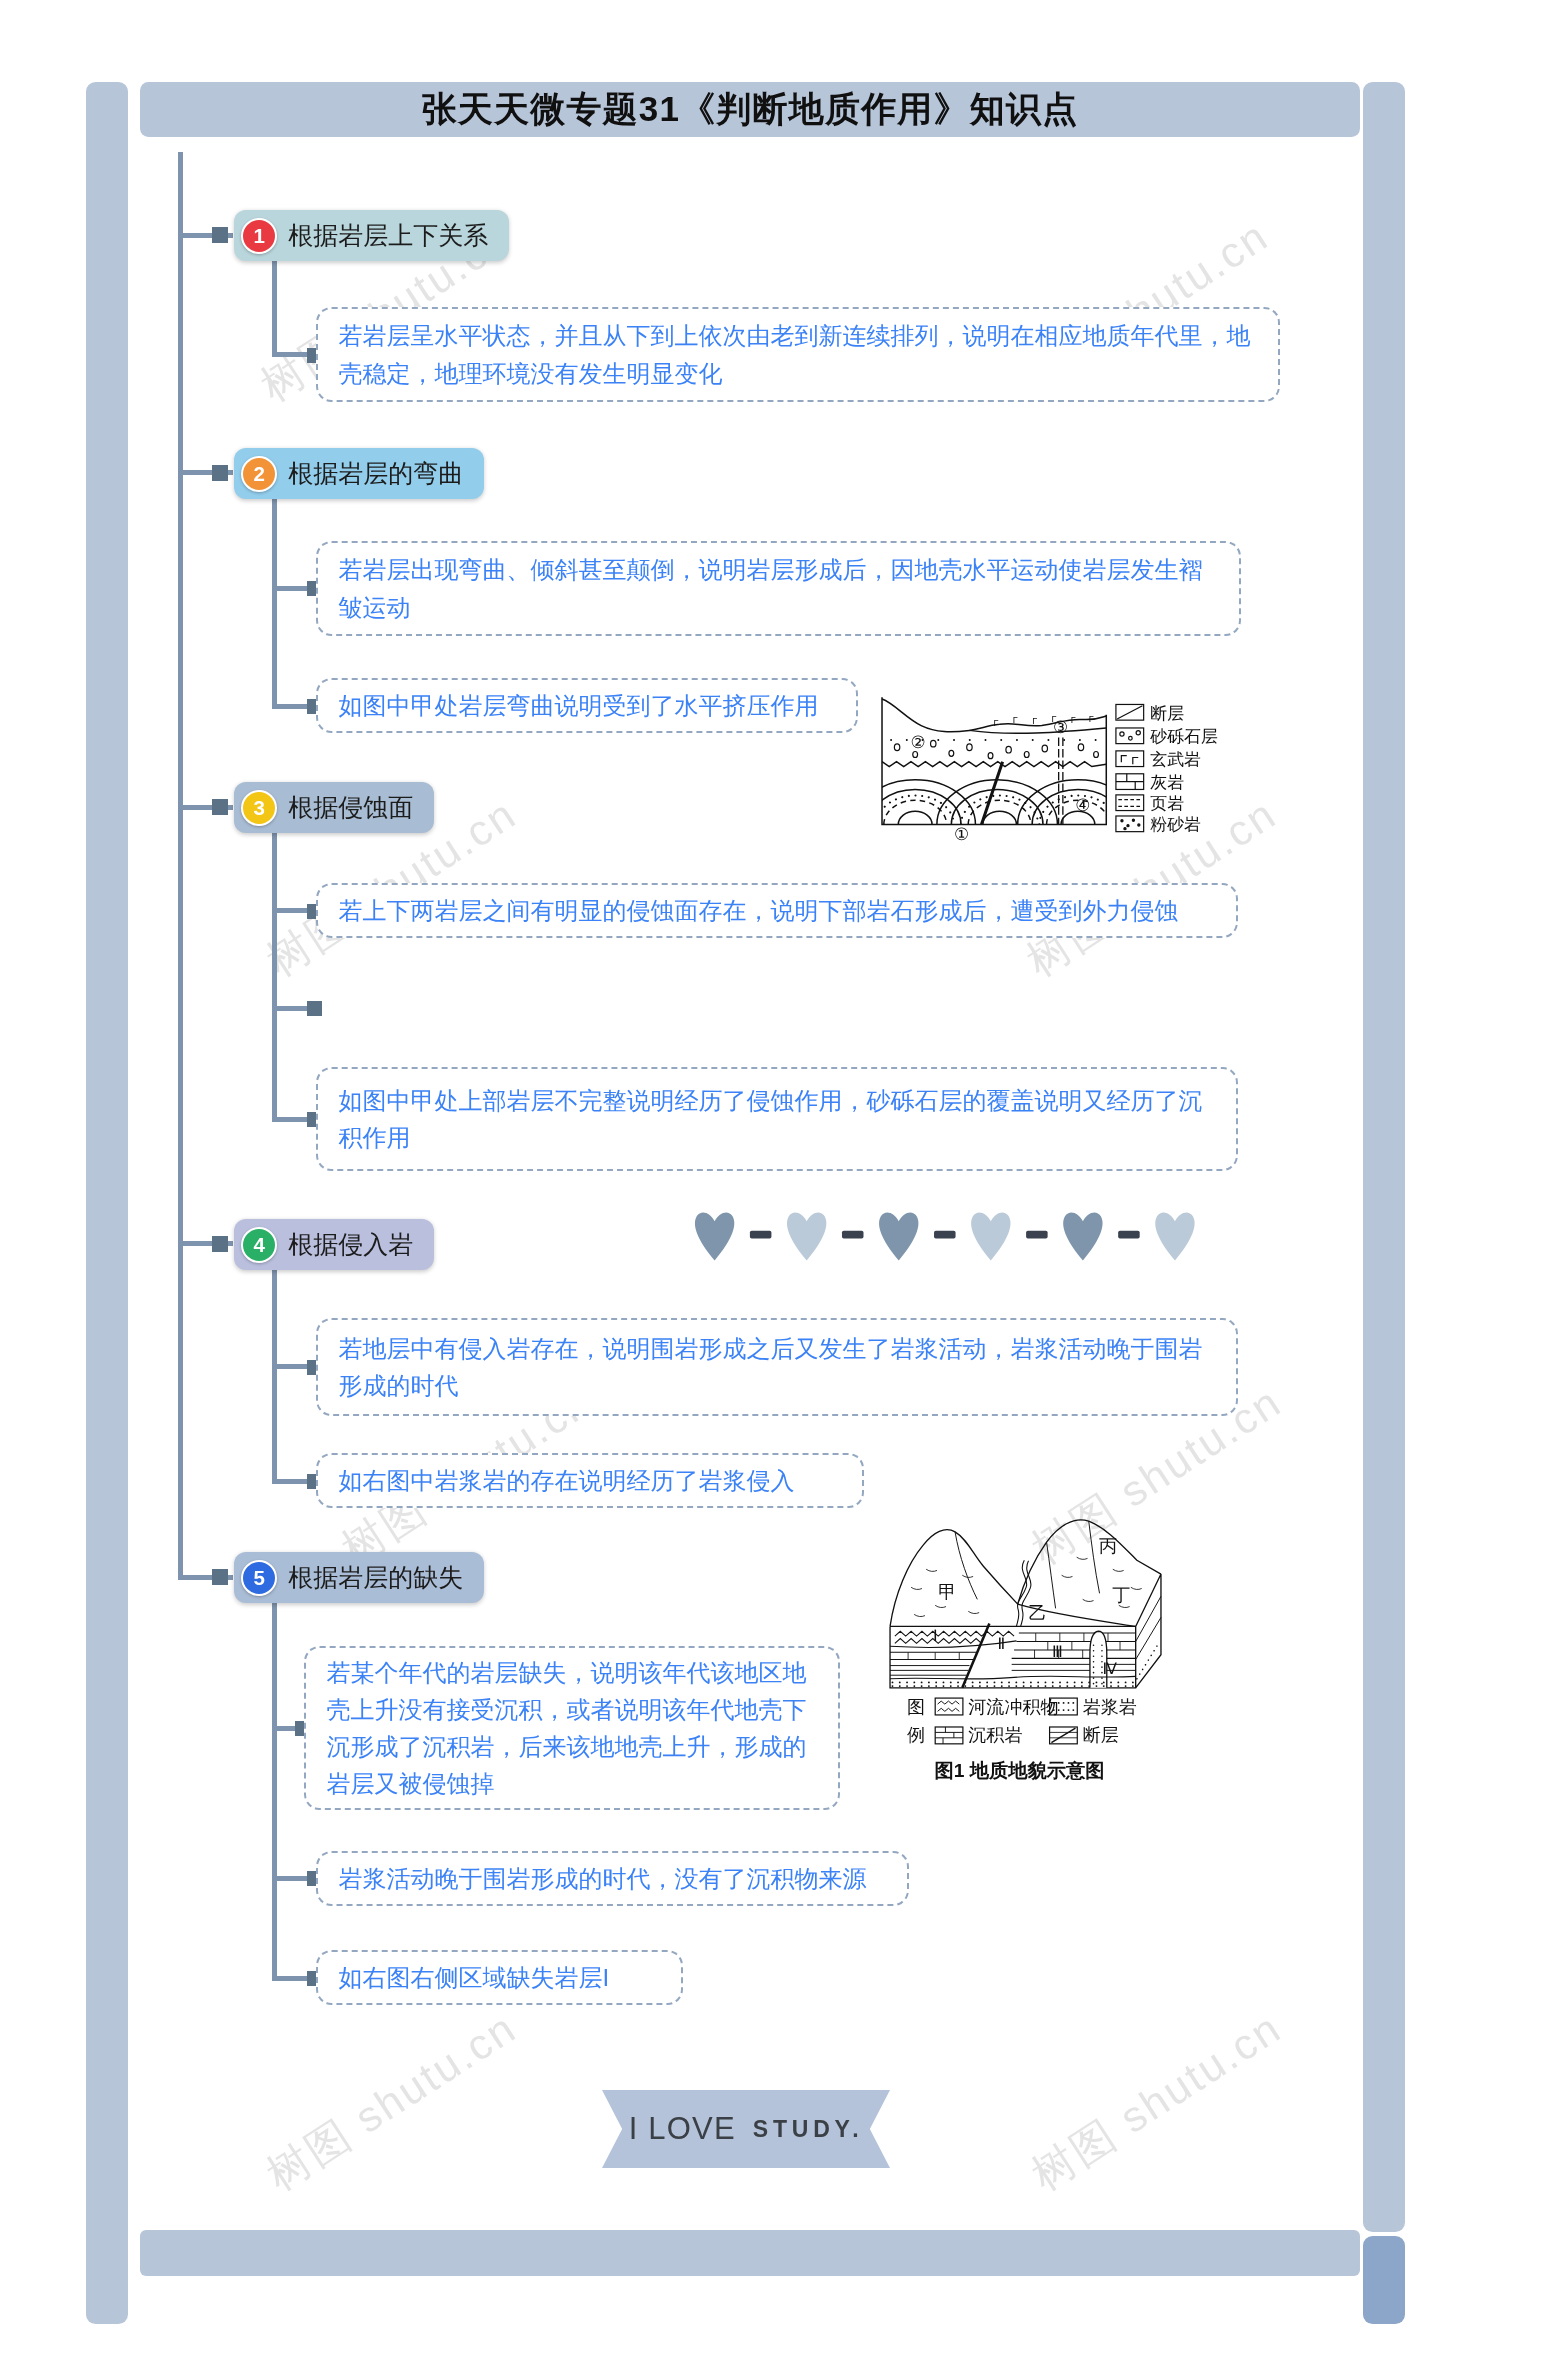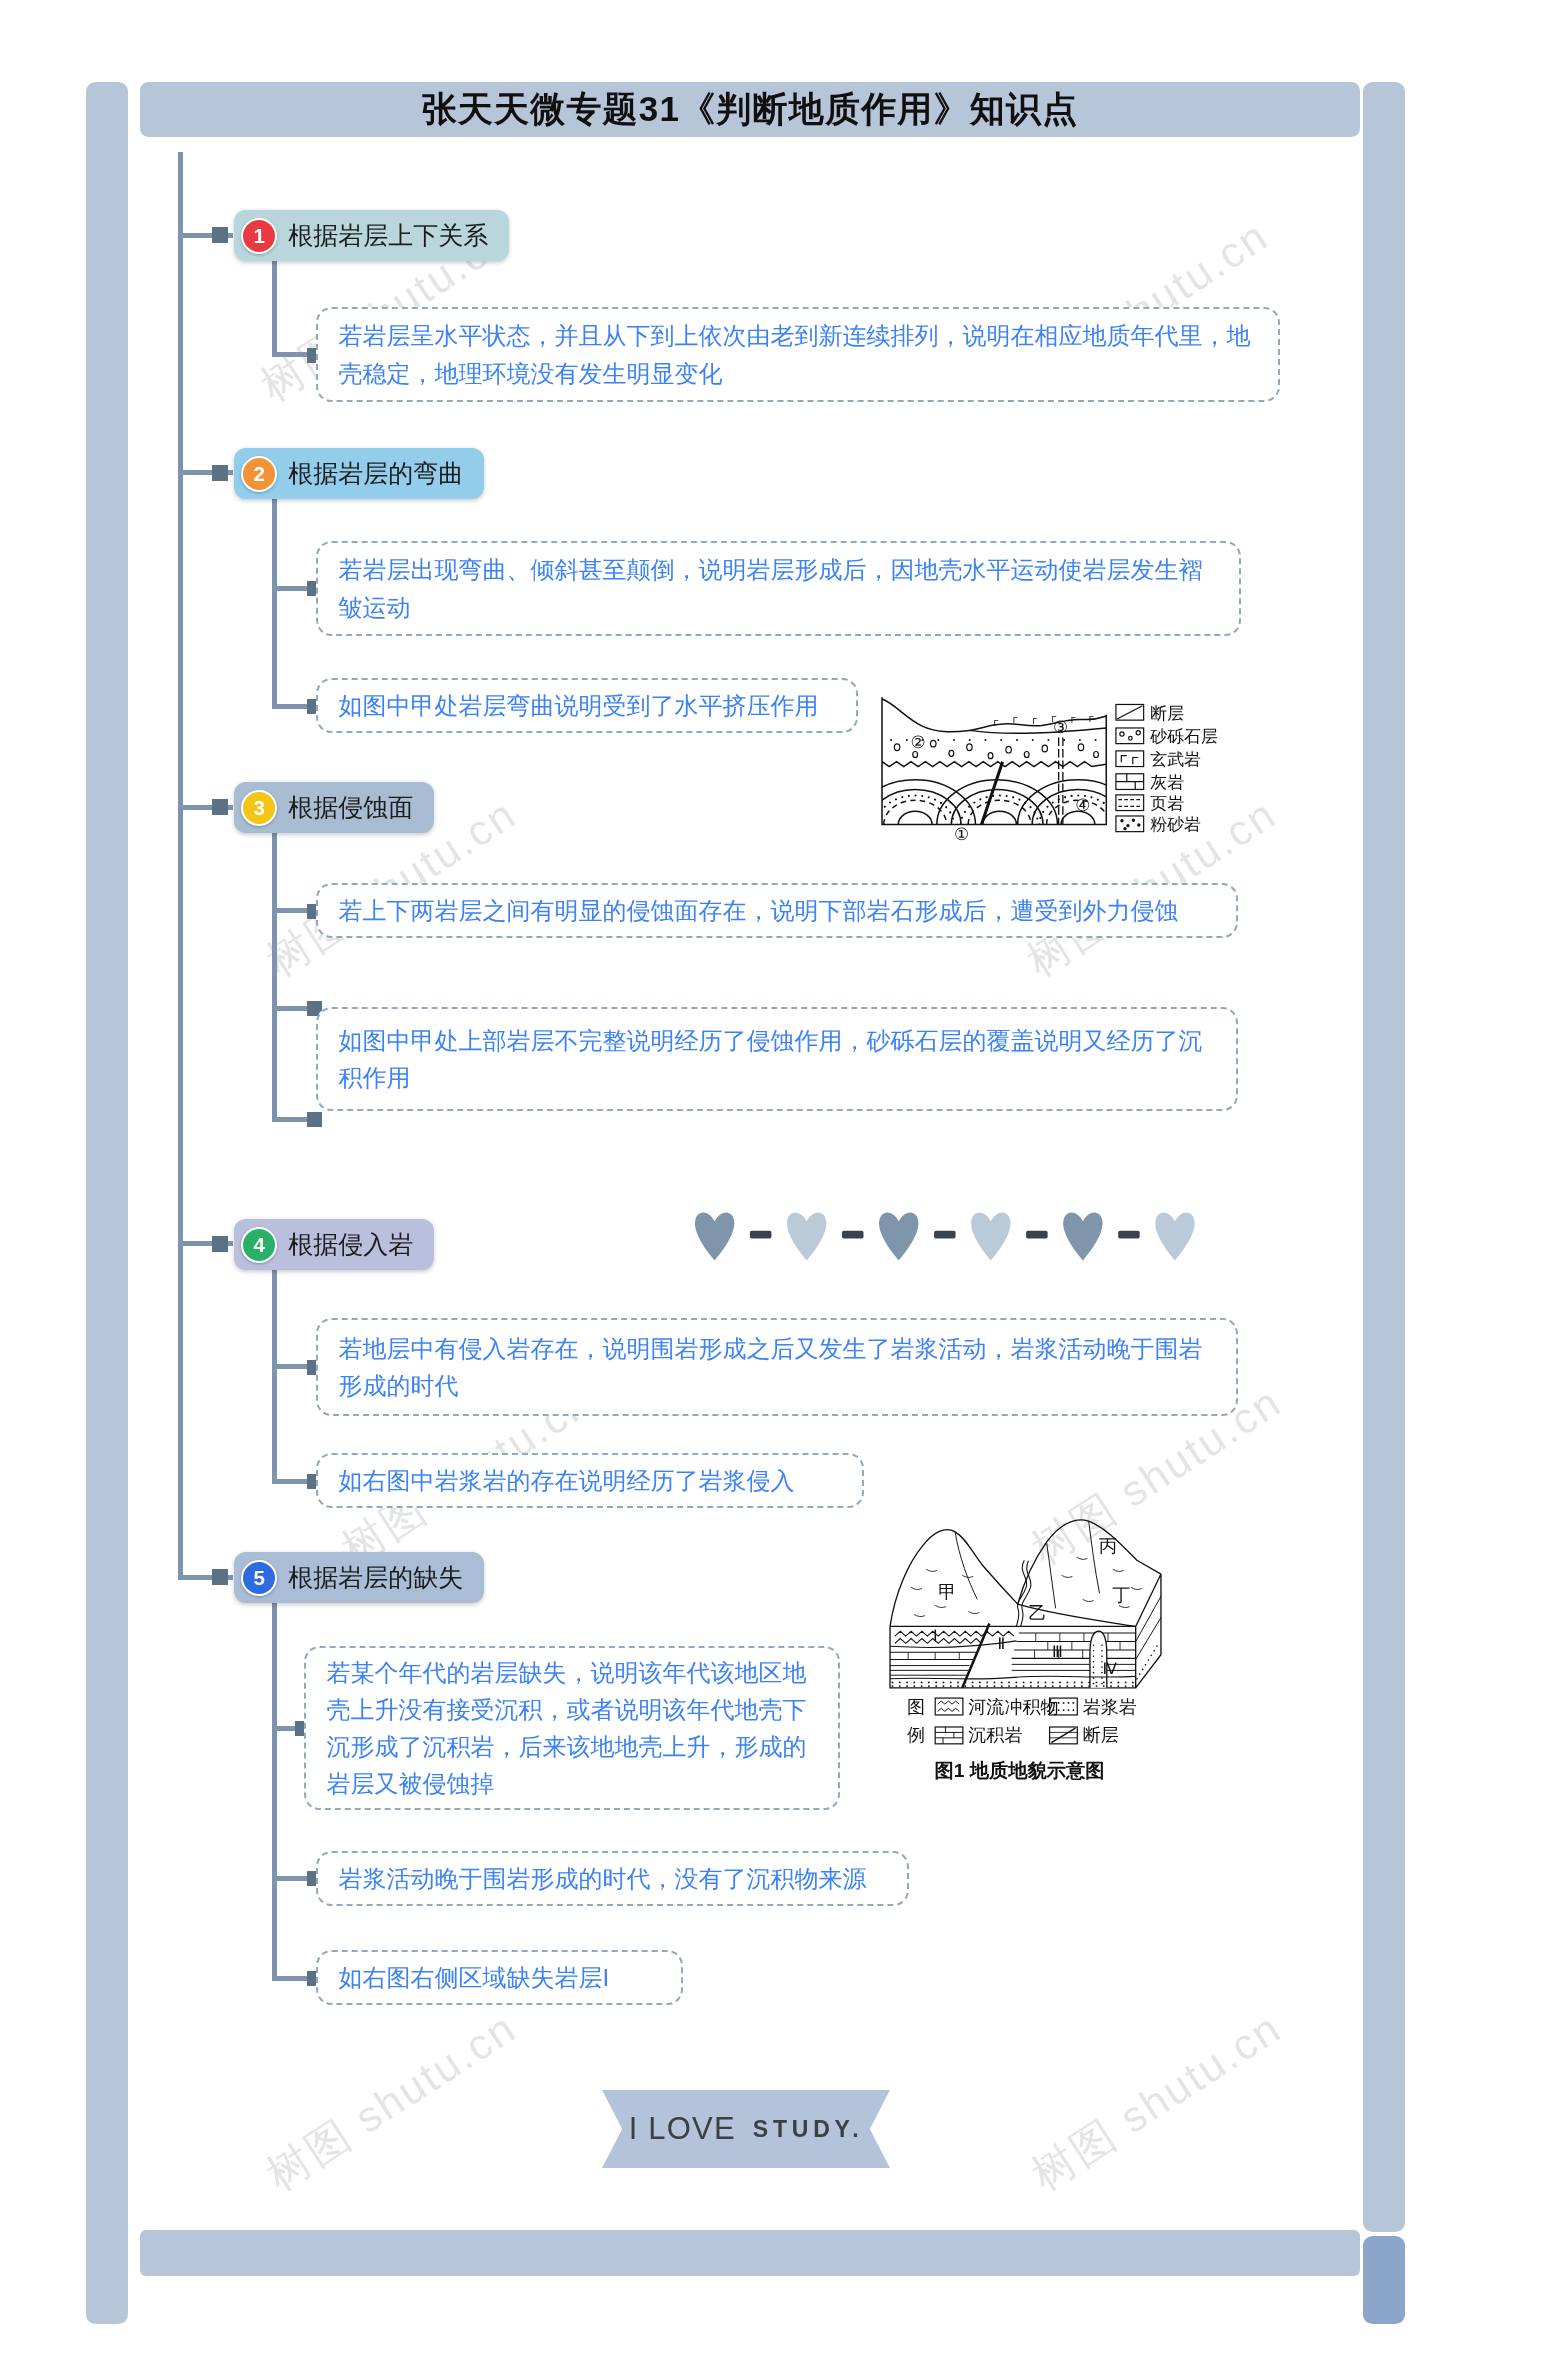--- a/index.html
+++ b/index.html
@@ -112,21 +112,21 @@
   </div>
   <div class="node" style="left:234px;top:1552px;background:#aabdd6">
     <div class="badge" style="background:#2f6be0">5</div>
     <div class="label">根据岩层的缺失</div>
   </div>
 
   <div class="child" style="left:316px;top:307px;width:964px;height:95px">若岩层呈水平状态，并且从下到上依次由老到新连续排列，说明在相应地质年代里，地壳稳定，地理环境没有发生明显变化</div>
   <div class="child" style="left:316px;top:541px;width:925px;height:95px">若岩层出现弯曲、倾斜甚至颠倒，说明岩层形成后，因地壳水平运动使岩层发生褶皱运动</div>
   <div class="child" style="left:316px;top:678px;width:542px;height:55px">如图中甲处岩层弯曲说明受到了水平挤压作用</div>
   <div class="child" style="left:316px;top:883px;width:922px;height:55px">若上下两岩层之间有明显的侵蚀面存在，说明下部岩石形成后，遭受到外力侵蚀</div>
-  <div class="child" style="left:316px;top:1007px;width:922px;height:104px">如图中甲处上部岩层不完整说明经历了侵蚀作用，砂砾石层的覆盖说明又经历了沉积作用</div>
+  <div class="child" style="left:316px;top:1067px;width:922px;height:104px">如图中甲处上部岩层不完整说明经历了侵蚀作用，砂砾石层的覆盖说明又经历了沉积作用</div>
   <div class="child" style="left:316px;top:1318px;width:922px;height:98px">若地层中有侵入岩存在，说明围岩形成之后又发生了岩浆活动，岩浆活动晚于围岩形成的时代</div>
   <div class="child" style="left:316px;top:1453px;width:548px;height:55px">如右图中岩浆岩的存在说明经历了岩浆侵入</div>
   <div class="child" style="left:304px;top:1646px;width:536px;height:164px">若某个年代的岩层缺失，说明该年代该地区地壳上升没有接受沉积，或者说明该年代地壳下沉形成了沉积岩，后来该地地壳上升，形成的岩层又被侵蚀掉</div>
   <div class="child" style="left:316px;top:1851px;width:593px;height:55px">岩浆活动晚于围岩形成的时代，没有了沉积物来源</div>
   <div class="child" style="left:316px;top:1950px;width:367px;height:55px">如右图右侧区域缺失岩层I</div>
 
   <svg class="abs" style="left:879px;top:670px" width="422" height="172" viewBox="0 0 700 285">
     <defs>
         <clipPath id="sect">
           <rect x="5" y="40" width="372" height="216"></rect>

